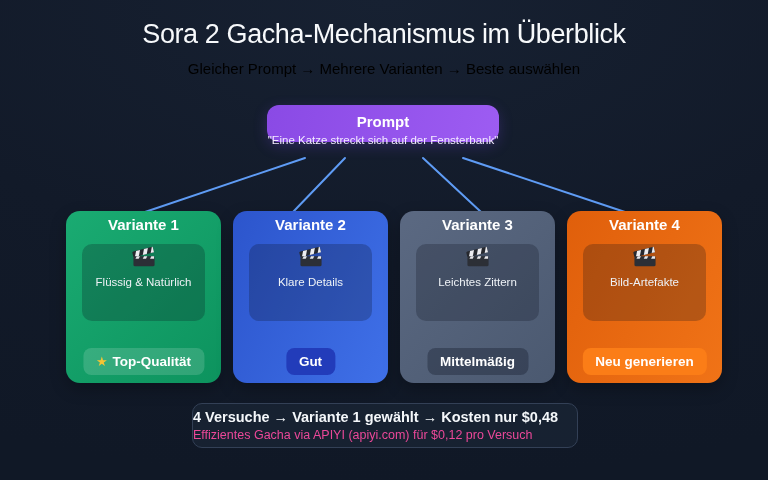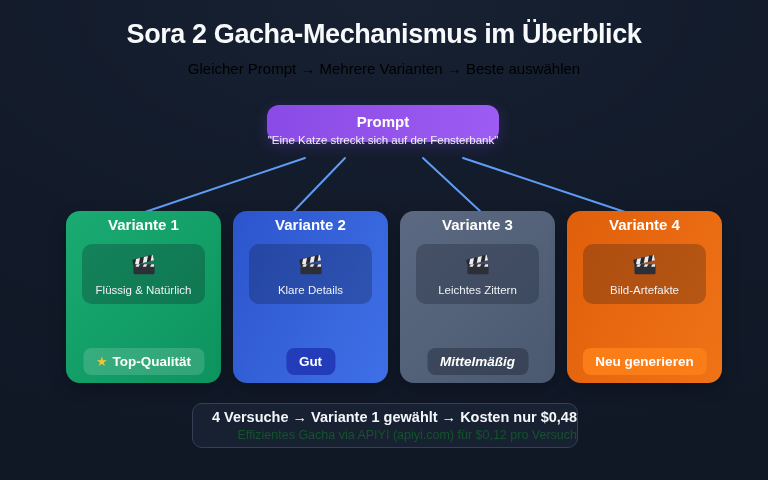--- a/index.html
+++ b/index.html
@@ -7,21 +7,21 @@
     width:768px;height:480px;overflow:hidden;position:relative;
     background:radial-gradient(120% 100% at 50% 0%, #172132 0%, #121a29 55%, #101826 100%);
     font-family:"Liberation Sans","DejaVu Sans",sans-serif;
     color:#f8fafc;
     -webkit-font-smoothing:antialiased;
   }
   .stage{position:absolute;inset:0;}
 
   .page-title{
     position:absolute;top:19px;left:0;right:0;margin:0;
-    text-align:center;font-size:27px;font-weight:bold;letter-spacing:-0.4px;color:#f7f9fb;
+    text-align:center;font-size:27px;font-weight:normal;letter-spacing:-0.4px;color:#f7f9fb;
   }
   .page-subtitle{
     position:absolute;top:60px;left:0;right:0;margin:0;
     text-align:center;font-size:15px;color:#000000;
   }
 
   svg.connectors{position:absolute;left:0;top:0;width:768px;height:480px;pointer-events:none;}
 
   .prompt-box{
     position:absolute;left:267px;top:105px;width:232px;height:37px;box-sizing:border-box;
@@ -38,45 +38,45 @@
     box-shadow:0 6px 16px rgba(0,0,0,0.25);
   }
   .card.v1{left:66px; background:linear-gradient(135deg,#1aab72 0%,#0d935e 100%);}
   .card.v2{left:233px;background:linear-gradient(115deg,#2c55cc 0%,#3f70e8 100%);}
   .card.v3{left:400px;background:linear-gradient(135deg,#5b6982 0%,#4b5970 100%);}
   .card.v4{left:567px;background:linear-gradient(115deg,#e05f0b 0%,#f07317 100%);}
 
   .card-title{font-size:15px;font-weight:bold;color:#ffffff;}
 
   .preview{
-    margin-top:11px;height:60px;border-radius:10px;
+    margin-top:11px;height:77px;border-radius:10px;
     background:rgba(8,14,26,0.24);
-    display:flex;flex-direction:column;align-items:center;justify-content:center;gap:6px;
+    display:flex;flex-direction:column;align-items:center;gap:6px;
   }
   .preview .desc{font-size:11.5px;color:#eef2f6;white-space:nowrap;}
   .clap{display:block;}
 
   .badge{
     position:absolute;bottom:8px;left:50%;transform:translateX(-50%);
     white-space:nowrap;border-radius:8px;padding:6px 13px;
     font-size:13.5px;font-weight:bold;color:#ffffff;
   }
   .v1 .badge{background:rgba(255,255,255,0.15);}
   .v2 .badge{background:#223cba;}
-  .v3 .badge{background:rgba(12,19,33,0.32);font-style:italic;}
+  .v3 .badge{background:rgba(12,19,33,0.32);}
   .v4 .badge{background:#fb7d17;}
   .star{color:#f6c434;margin-right:5px;font-size:13px;}
 
   .summary-box{
     position:absolute;left:192px;top:403px;width:386px;height:45px;box-sizing:border-box;
     border-radius:10px;background:rgba(30,41,59,0.55);border:1px solid #334056;
-    text-align:right;padding-top:5px;
+    text-align:left;padding-top:5px;
   }
   .summary-line1{font-size:14.5px;font-weight:bold;color:#f4f7fa;white-space:nowrap;}
-  .summary-line2{font-size:12.5px;color:#14532d;margin-top:3px;white-space:nowrap;}
+  .summary-line2{font-size:12.5px;color:#ec4899;margin-top:3px;white-space:nowrap;}
 </style>
 </head>
 <body>
 
 <div class="stage">
 
   <h1 class="page-title">Sora 2 Gacha-Mechanismus im Überblick</h1>
   <p class="page-subtitle">Gleicher Prompt → Mehrere Varianten → Beste auswählen</p>
 
   <svg class="connectors" viewBox="0 0 768 480">

